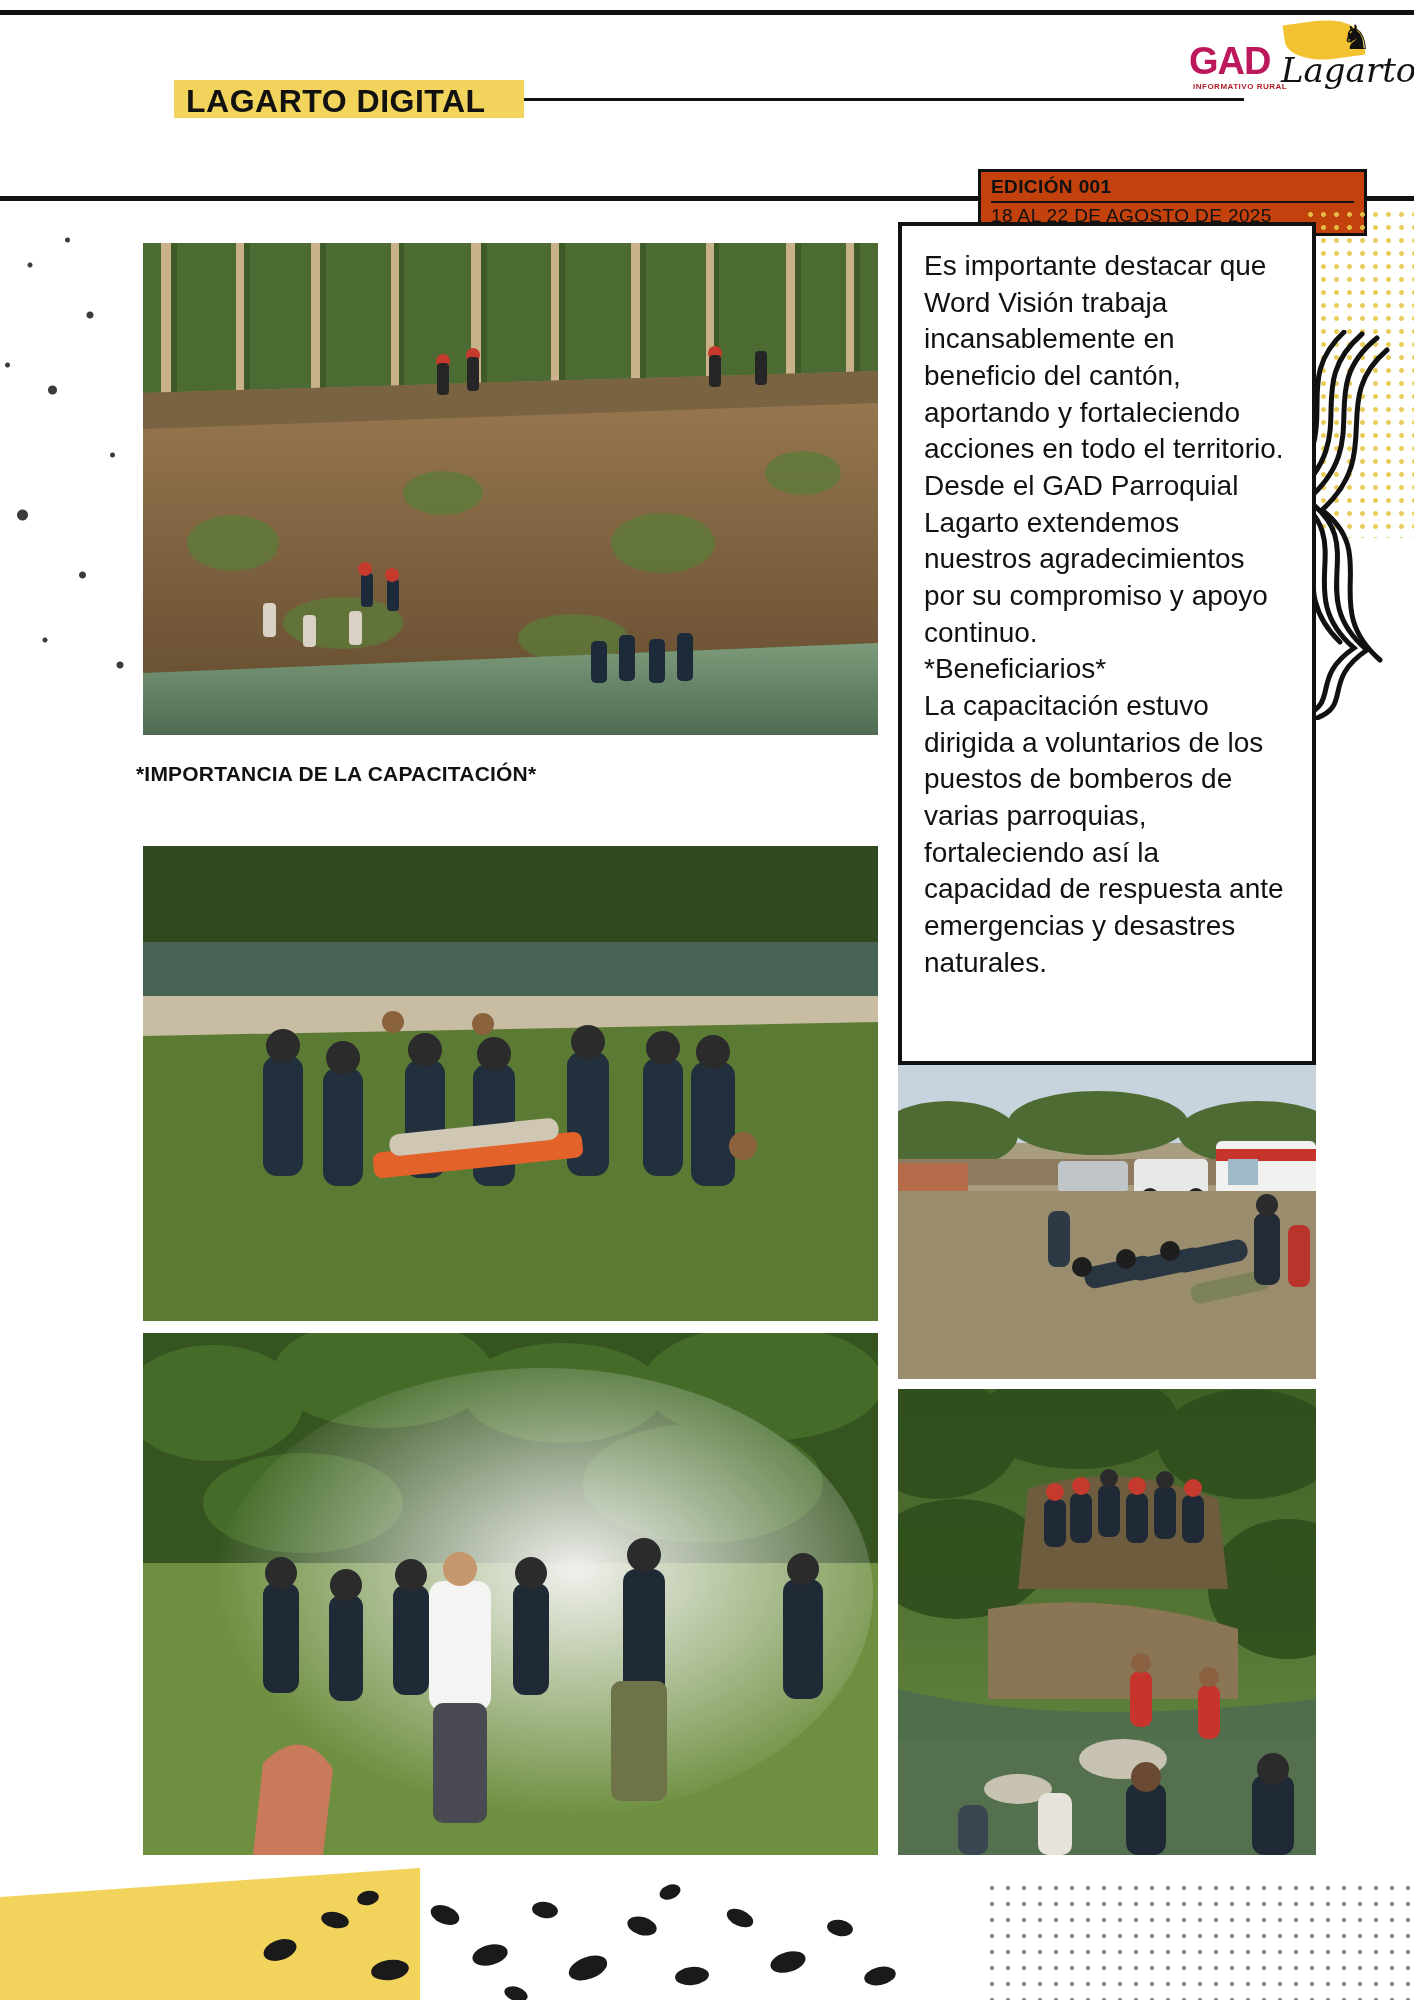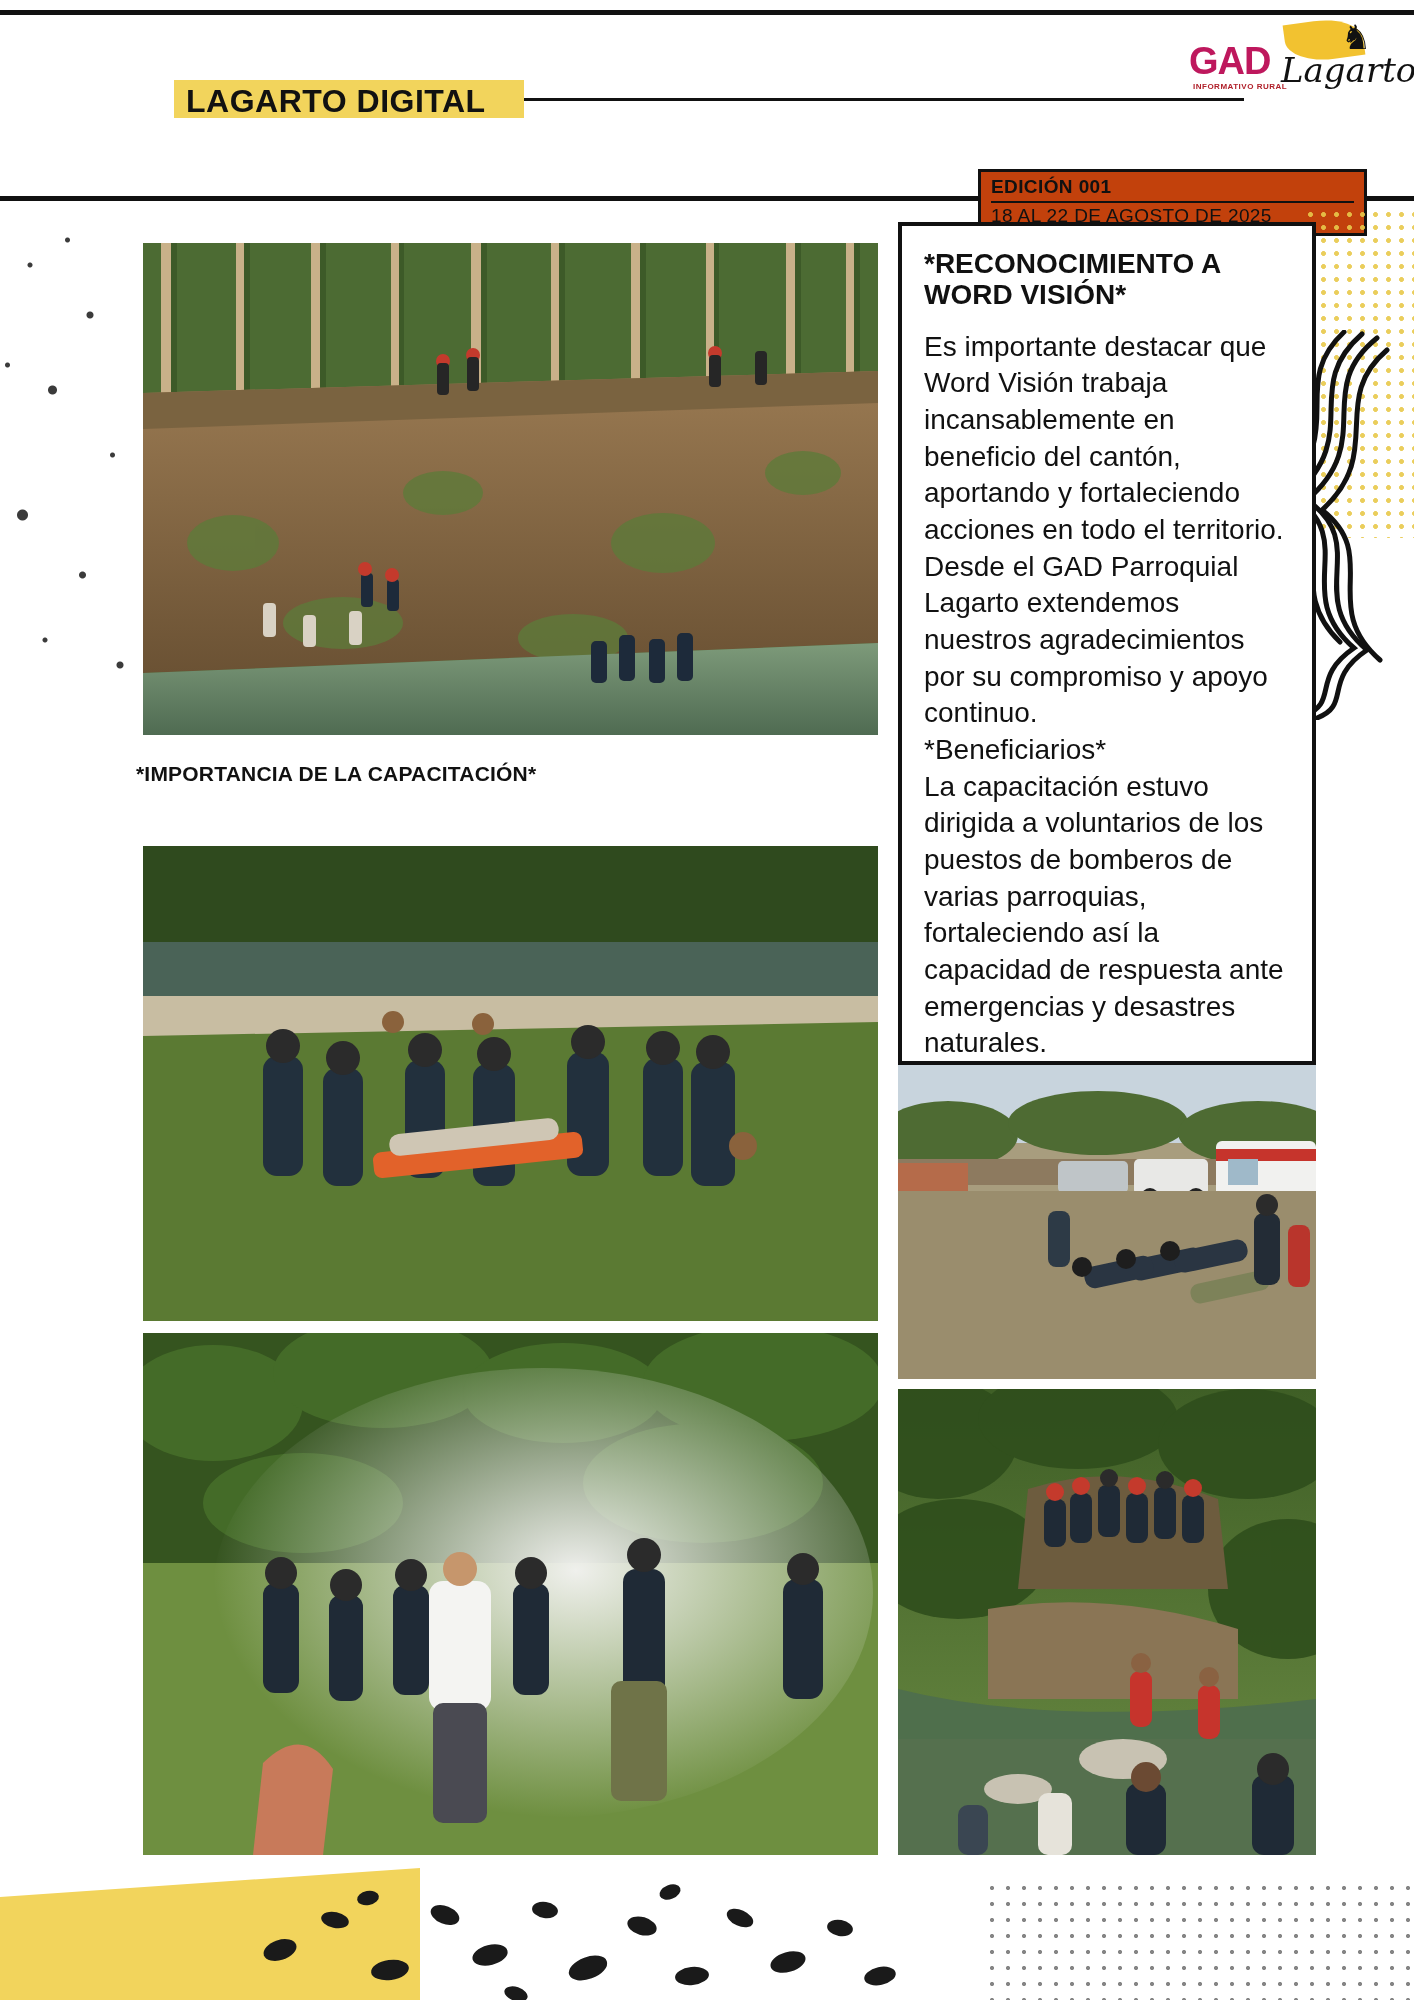--- a/index.html
+++ b/index.html
@@ -546,21 +546,20 @@
         <rect x="228" y="394" width="40" height="72" rx="12"></rect>
       </g>
       <circle cx="375" cy="380" r="16" fill="#2b2b2b"></circle>
       <circle cx="248" cy="388" r="15" fill="#6b4a33"></circle>
       <rect x="140" y="404" width="34" height="62" rx="10" fill="#e6e3da"></rect>
       <rect x="60" y="416" width="30" height="50" rx="10" fill="#3a4652"></rect>
     </svg>
   </div>
 
   <div class="article">
-    <div class="article-title">*RECONOCIMIENTO A WORD VISIÓN*</div>
     <div class="article-body">Es importante destacar que Word Visión trabaja incansablemente en beneficio del cantón, aportando y fortaleciendo acciones en todo el territorio. Desde el GAD Parroquial Lagarto extendemos nuestros agradecimientos por su compromiso y apoyo continuo.
 *Beneficiarios*
 La capacitación estuvo dirigida a voluntarios de los puestos de bomberos de varias parroquias, fortaleciendo así la capacidad de respuesta ante emergencias y desastres naturales.</div>
   </div>
 
   <div class="footer-yellow"></div>
   <div class="footer-specks">
     <svg width="660" height="120" viewBox="0 0 660 120" aria-hidden="true">
       <g fill="#1a1a1a">
         <ellipse cx="40" cy="70" rx="17" ry="10" transform="rotate(-18 40 70)"></ellipse>

